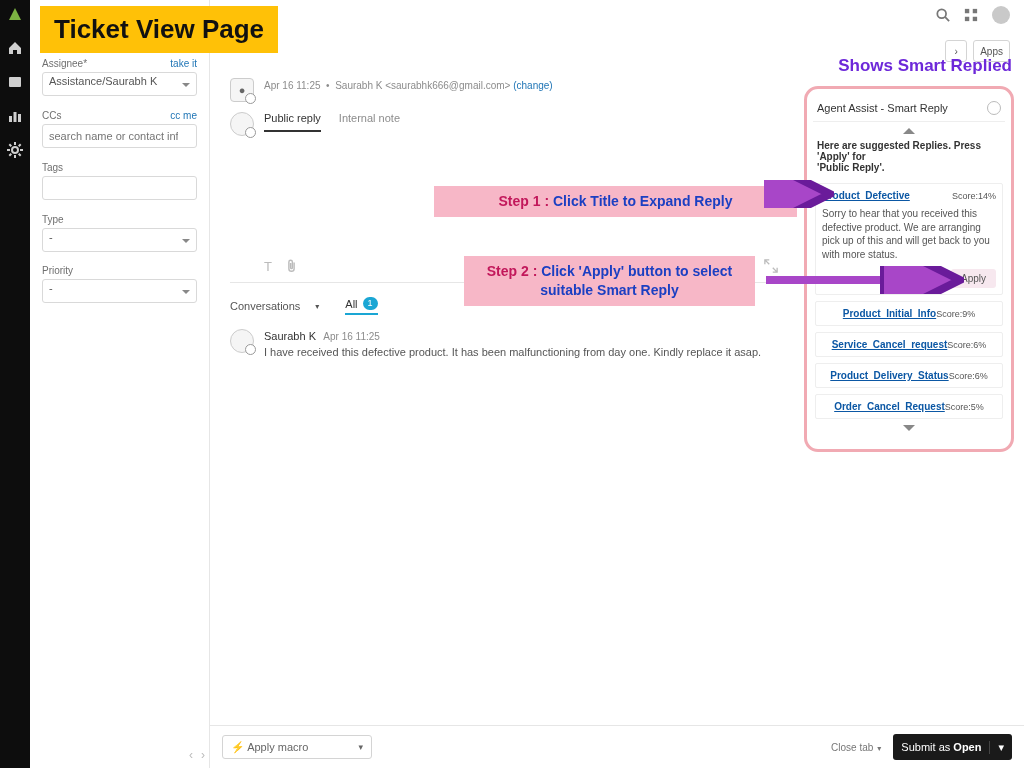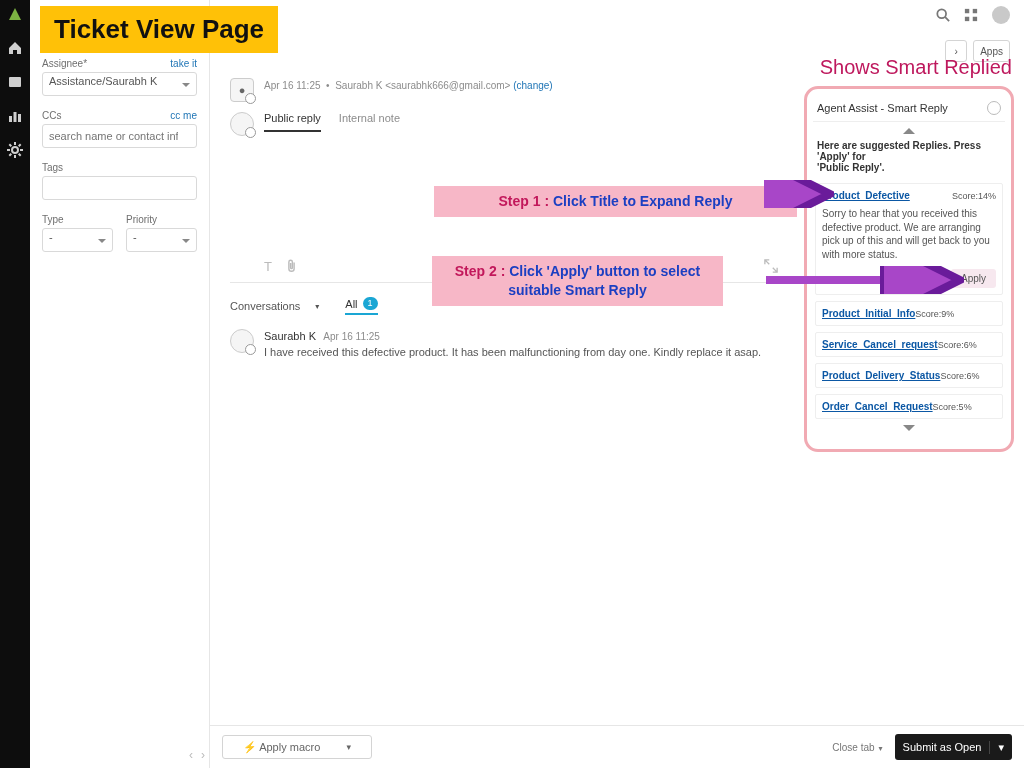--- a/index.html
+++ b/index.html
@@ -17,21 +17,21 @@
   .rail .glyph{width:16px;height:16px;display:block}
   .rail svg{fill:#cfcfcf}
 
   
   .leftcol{background:#fff;border-right:1px solid var(--line);padding:58px 12px 12px 12px;position:relative}
   .leftcol .group{margin-bottom:14px}
   .lbl{font-size:10px;color:var(--muted);display:flex;justify-content:space-between;align-items:flex-start;margin-bottom:3px}
   .lbl a{color:var(--blue);font-size:10px;cursor:pointer}
   .selectbox,.textbox{width:100%;border:1px solid #d9d9d9;background:#fff;height:24px;border-radius:3px;padding:2px 18px 2px 6px;font-size:11px;color:#555;position:relative}
   .selectbox::after{content:"";position:absolute;right:6px;top:10px;border:4px solid transparent;border-top-color:#888}
-  .two{display:grid;grid-template-columns:1fr 1fr;gap:13px}
+  .two{display:grid;grid-template-columns:1fr;gap:13px}
 
   
   .main{position:relative;background:#fff}
   .tophdr{height:60px;border-bottom:0;position:relative}
   .topicons{position:absolute;right:14px;top:6px;display:flex;gap:14px;align-items:center;color:#777}
   .appsbar{position:absolute;right:14px;top:40px;display:flex;gap:6px;align-items:center}
   .appsbtn{border:1px solid #d4d4d4;border-radius:3px;height:22px;min-width:22px;display:flex;align-items:center;justify-content:center;font-size:10px;color:#555;padding:0 6px;background:#fff}
 
   .ticket{display:grid;grid-template-columns:1fr 210px;gap:10px;padding:0 10px}
 
@@ -55,44 +55,44 @@
   .belowTabs .all{display:flex;align-items:center;gap:5px;color:#333;border-bottom:2px solid #1aa6d4;padding-bottom:3px;cursor:pointer}
   .badge{background:#1aa6d4;color:#fff;border-radius:8px;padding:0 5px;font-size:9px;height:13px;line-height:13px}
 
   .msg{margin:14px 10px 0 10px;display:flex;gap:10px}
   .msg .who{font-size:11px;color:#333}
   .msg .when{font-size:10px;color:var(--muted2);margin-left:4px}
   .msg .body{font-size:11px;color:#555;margin-top:3px}
 
   
   .rightWrap{position:relative}
-  .rightTitle{position:absolute;top:-4px;right:2px;color:#be185d;font-weight:400;font-size:20px}
+  .rightTitle{position:absolute;top:-4px;right:2px;color:#6d28d9;font-weight:700;font-size:17px}
   .srCard{margin-top:26px;border:3px solid var(--rose-border);border-radius:14px;padding:8px 6px 12px 6px;background:#fff}
   .srHead{display:flex;align-items:center;justify-content:space-between;padding:4px 4px 6px 4px;border-bottom:1px solid #eee}
   .srHead span{font-size:11px;color:#333}
   .dotbtn{width:14px;height:14px;border:1px solid #bbb;border-radius:50%}
   .srHint{font-size:10px;color:#333;padding:6px 4px 4px 4px;font-weight:600}
   .srHint b{display:block;font-weight:700}
   .srItem{border:1px solid #eee;border-radius:2px;padding:6px 6px;margin:6px 2px;position:relative}
-  .srItem.row{display:flex;justify-content:flex-start;align-items:center}
+  .srItem.row{display:flex;justify-content:center;align-items:center}
   .srName{color:#0b57a4;font-size:10px;text-decoration:underline;font-weight:600;cursor:pointer}
   .srScore{font-size:9px;color:#555}
   .srBody{font-size:10px;color:#555;margin-top:6px;line-height:1.35}
   .applyBtn{display:block;margin:8px 0 0 auto;background:var(--apply);border:0;border-radius:3px;padding:4px 10px;font-size:10px;color:#555;cursor:pointer}
   .scrollArrow{width:0;height:0;border:6px solid transparent;margin:0 auto}
   .scrollArrow.up{border-bottom-color:#888}
   .scrollArrow.down{border-top-color:#888}
 
   
   .footer{position:absolute;left:0;right:0;bottom:0;border-top:1px solid var(--line);background:#fff;display:flex;align-items:center;justify-content:space-between;padding:8px 12px}
-  .macro{border:1px solid #d4d4d4;border-radius:3px;height:24px;display:flex;align-items:center;padding:0 20px;gap:6px;color:#666;font-size:11px;min-width:150px;justify-content:space-between}
+  .macro{border:1px solid #d4d4d4;border-radius:3px;height:24px;display:flex;align-items:center;padding:0 8px;gap:6px;color:#666;font-size:11px;min-width:150px;justify-content:space-between}
   .footR{display:flex;align-items:center;gap:12px}
   .closeTab{font-size:10px;color:#777;display:flex;align-items:flex-end;gap:4px;cursor:pointer}
   .submit{background:#1a1a1a;color:#fff;border-radius:3px;height:26px;display:flex;align-items:center;padding:0 8px;gap:8px;font-size:11px}
-  .submit b{font-weight:400}
+  .submit b{font-weight:700}
   .submit .dd{border-left:1px solid #444;padding-left:8px}
 
   
   .annoTitle{position:absolute;left:40px;top:6px;background:#ffc107;color:#111;font-size:26px;font-weight:600;padding:8px 14px;z-index:50}
   .stepBox{position:absolute;background:var(--accentPink);padding:6px 14px;font-size:14px;text-align:center;line-height:1.35;z-index:40}
   .stepBox b{color:#c2185b;font-weight:700}
   .stepBox span{color:#1b3fc2;font-weight:600}
   .arrow{position:absolute;z-index:41}
   .arrow svg{display:block}
 
@@ -350,21 +350,21 @@
       <defs>
         <marker id="ah1" markerWidth="12" markerHeight="12" refX="9" refY="5" orient="auto">
           <path d="M0 0 L10 5 L0 10 Z" fill="#a846c8" stroke="#6a1b9a"></path>
         </marker>
       </defs>
       <line x1="2" y1="14" x2="58" y2="14" stroke="#a846c8" stroke-width="8" marker-end="url(#ah1)"></line>
       <line x1="2" y1="14" x2="58" y2="14" stroke="#6a1b9a" stroke-width="10" opacity="0"></line>
     </svg>
 </div>
 
-<div class="stepBox" style="left:432px;top:256px;width:291px">
+<div class="stepBox" style="left:464px;top:256px;width:291px">
   <b>Step 2 :</b> <span>Click 'Apply' button to select suitable Smart Reply</span>
 </div>
 <div class="arrow" style="left:764px;top:266px">
   <svg width="200" height="28">
       <defs>
         <marker id="ah2" markerWidth="12" markerHeight="12" refX="9" refY="5" orient="auto">
           <path d="M0 0 L10 5 L0 10 Z" fill="#a846c8" stroke="#6a1b9a"></path>
         </marker>
       </defs>
       <line x1="2" y1="14" x2="188" y2="14" stroke="#a846c8" stroke-width="8" marker-end="url(#ah2)"></line>

